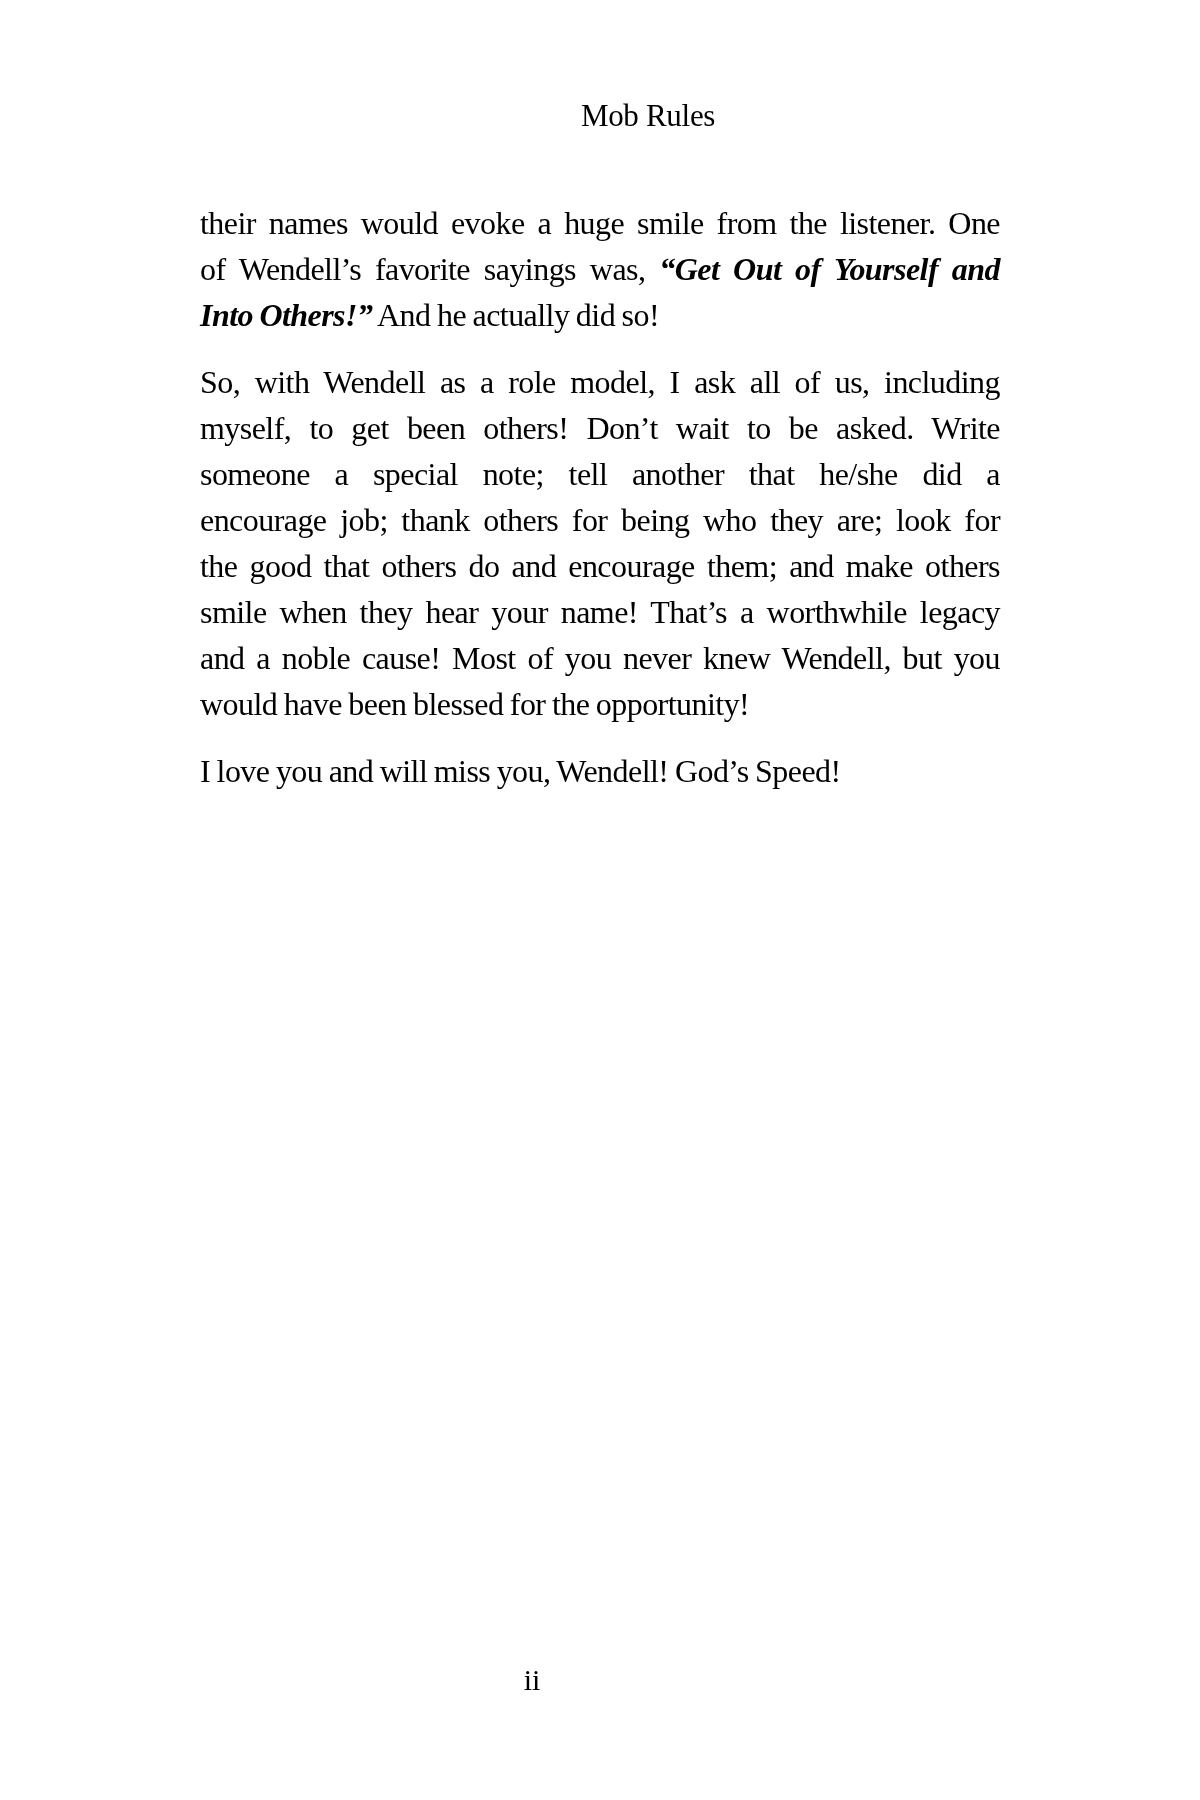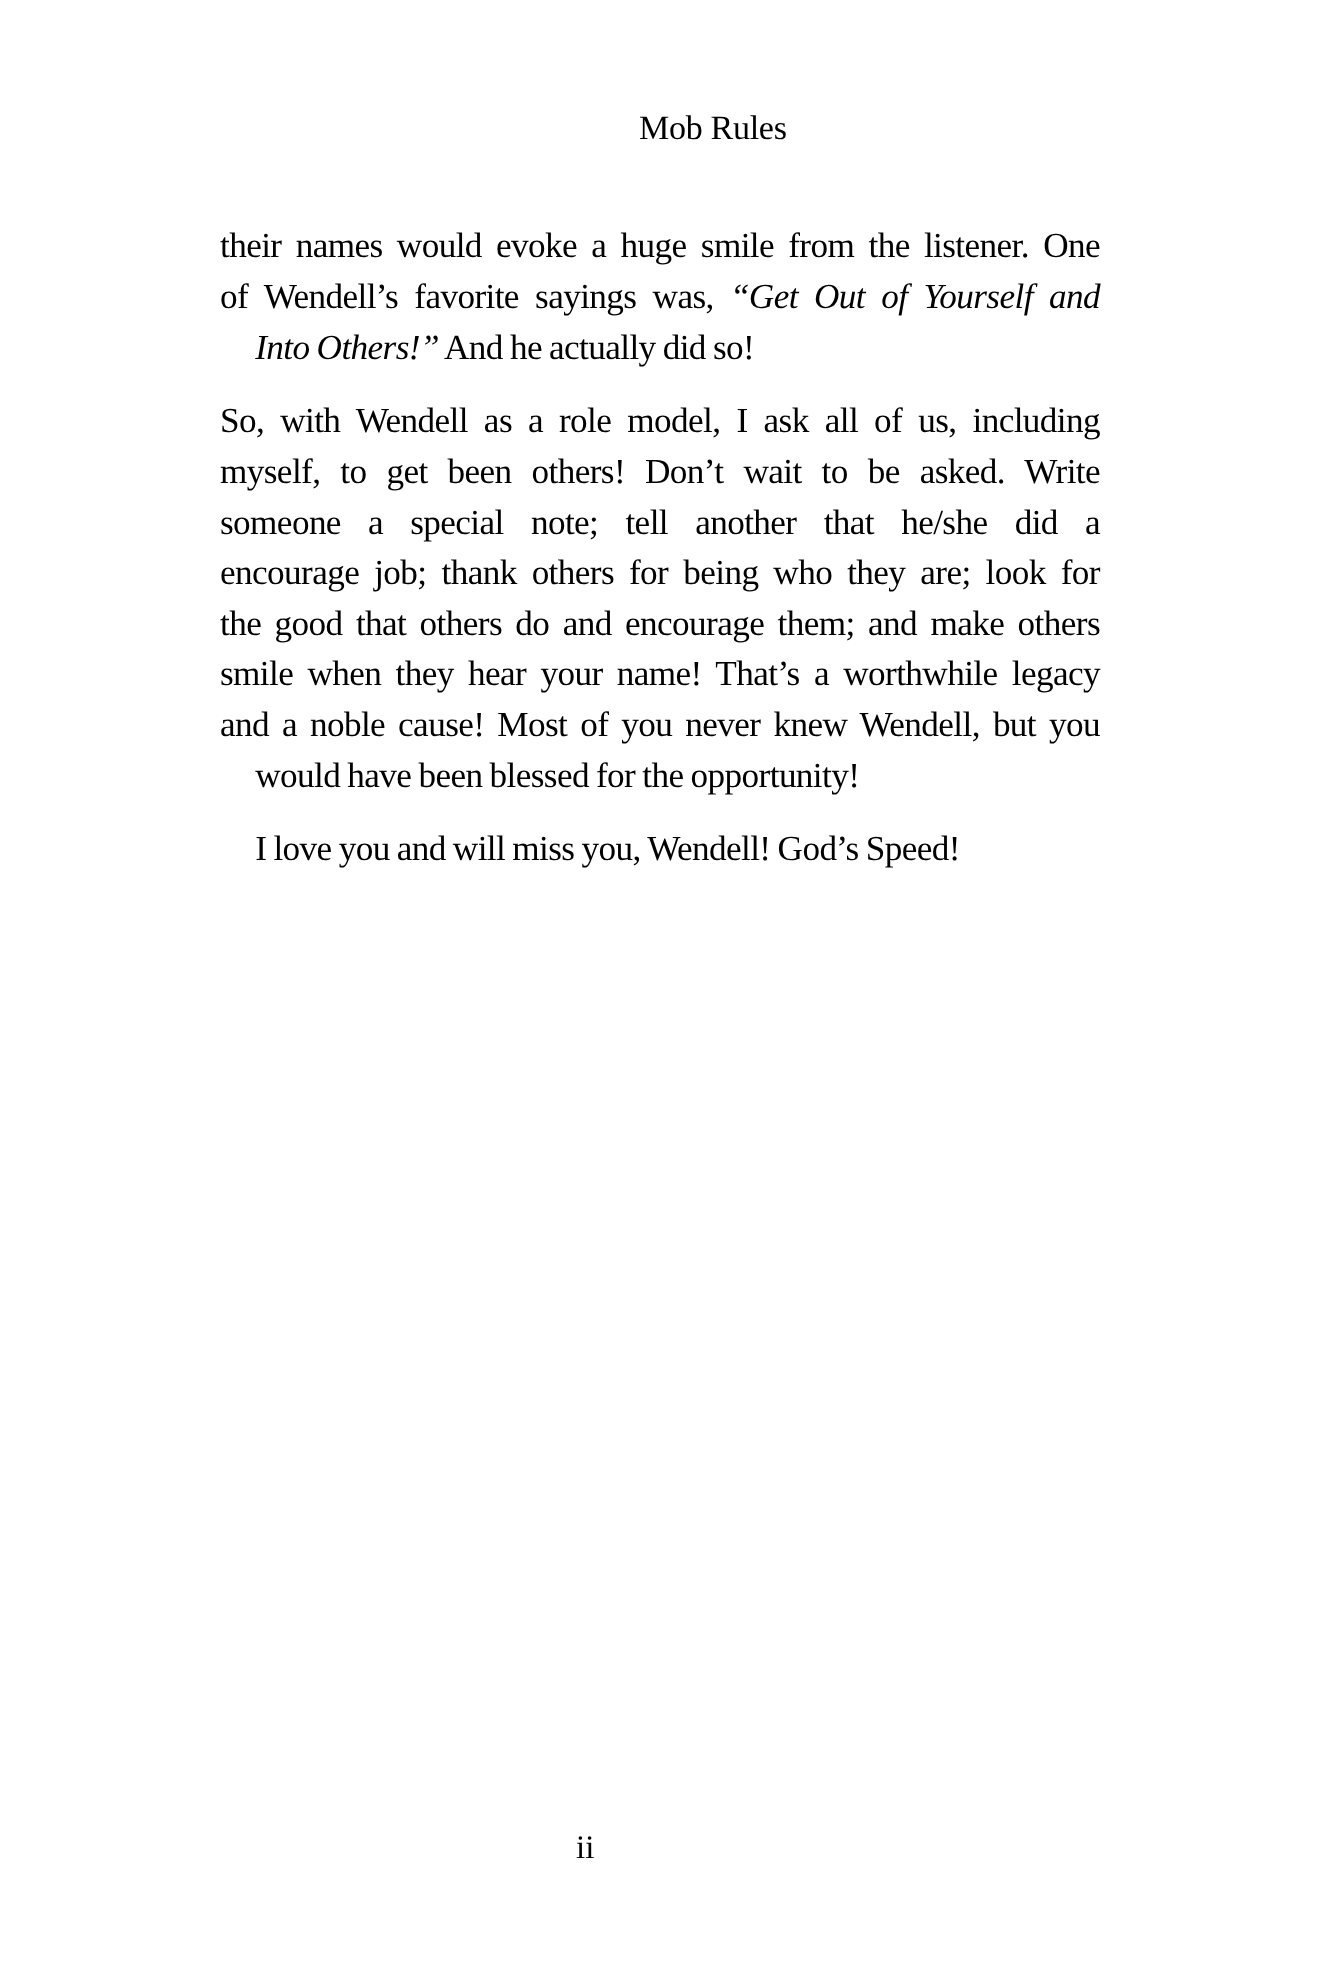--- a/index.html
+++ b/index.html
@@ -42,24 +42,23 @@
       height: 46px;
       white-space: nowrap;
       letter-spacing: -0.55px;
       word-spacing: -1px;
       text-align: justify;
       text-align-last: justify;
     }
     .line.last {
       text-align: center;
       text-align-last: left;
-      margin-left: 32px;
     }
     .emph {
-      font-weight: normal;
+      font-weight: bold;
       font-style: italic;
     }
     .folio {
       position: absolute;
       top: 1662px;
       left: 0;
       width: 1064px;
       text-align: center;
       font-size: 30px;
       line-height: 36px;

